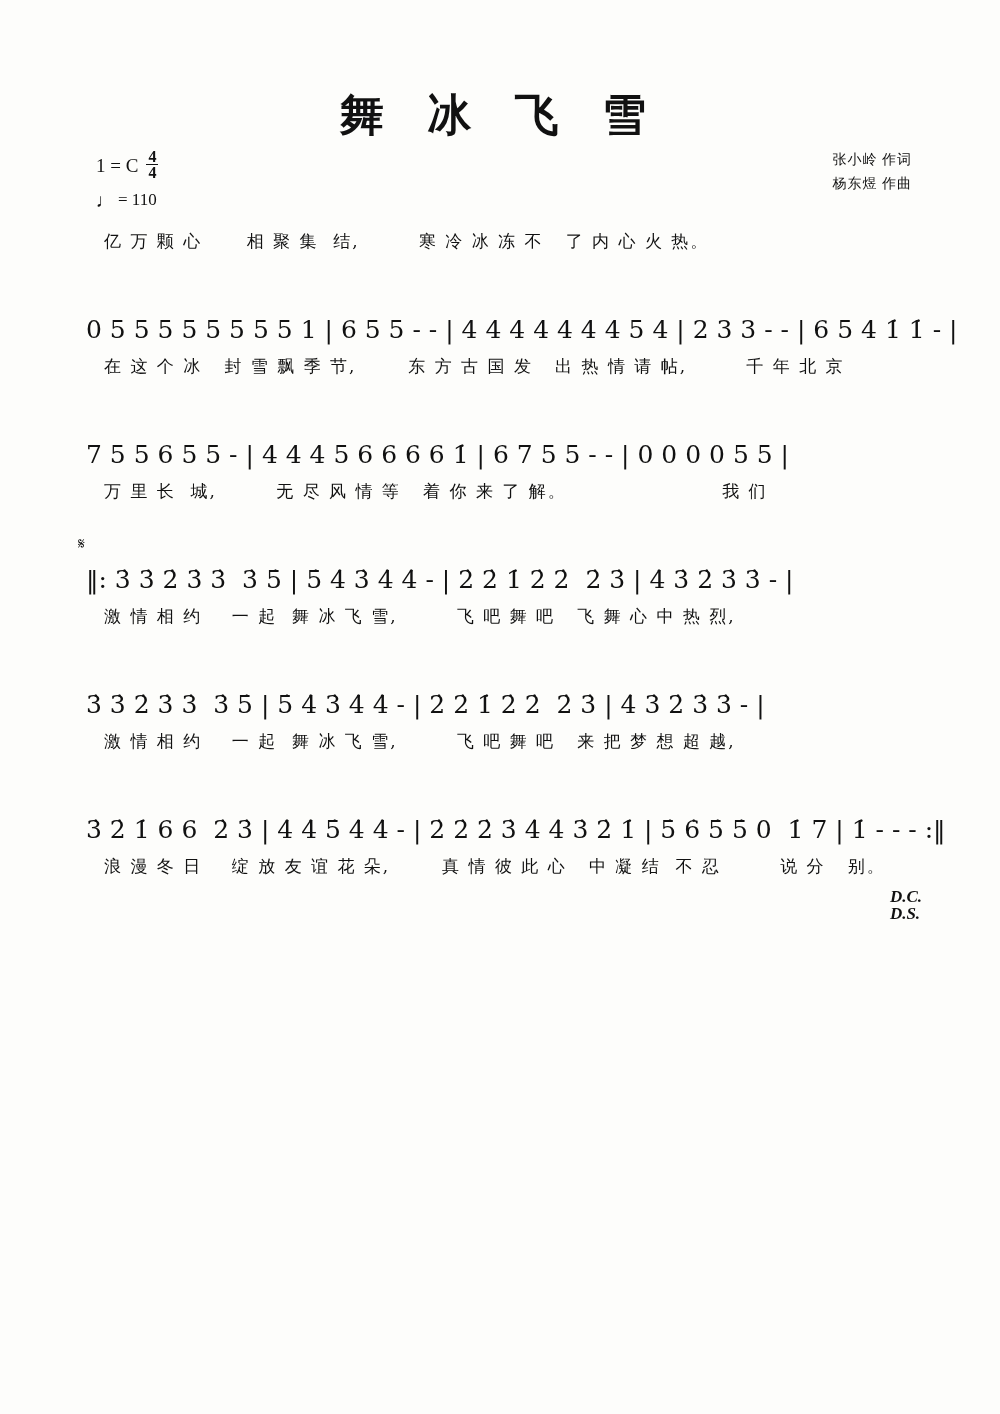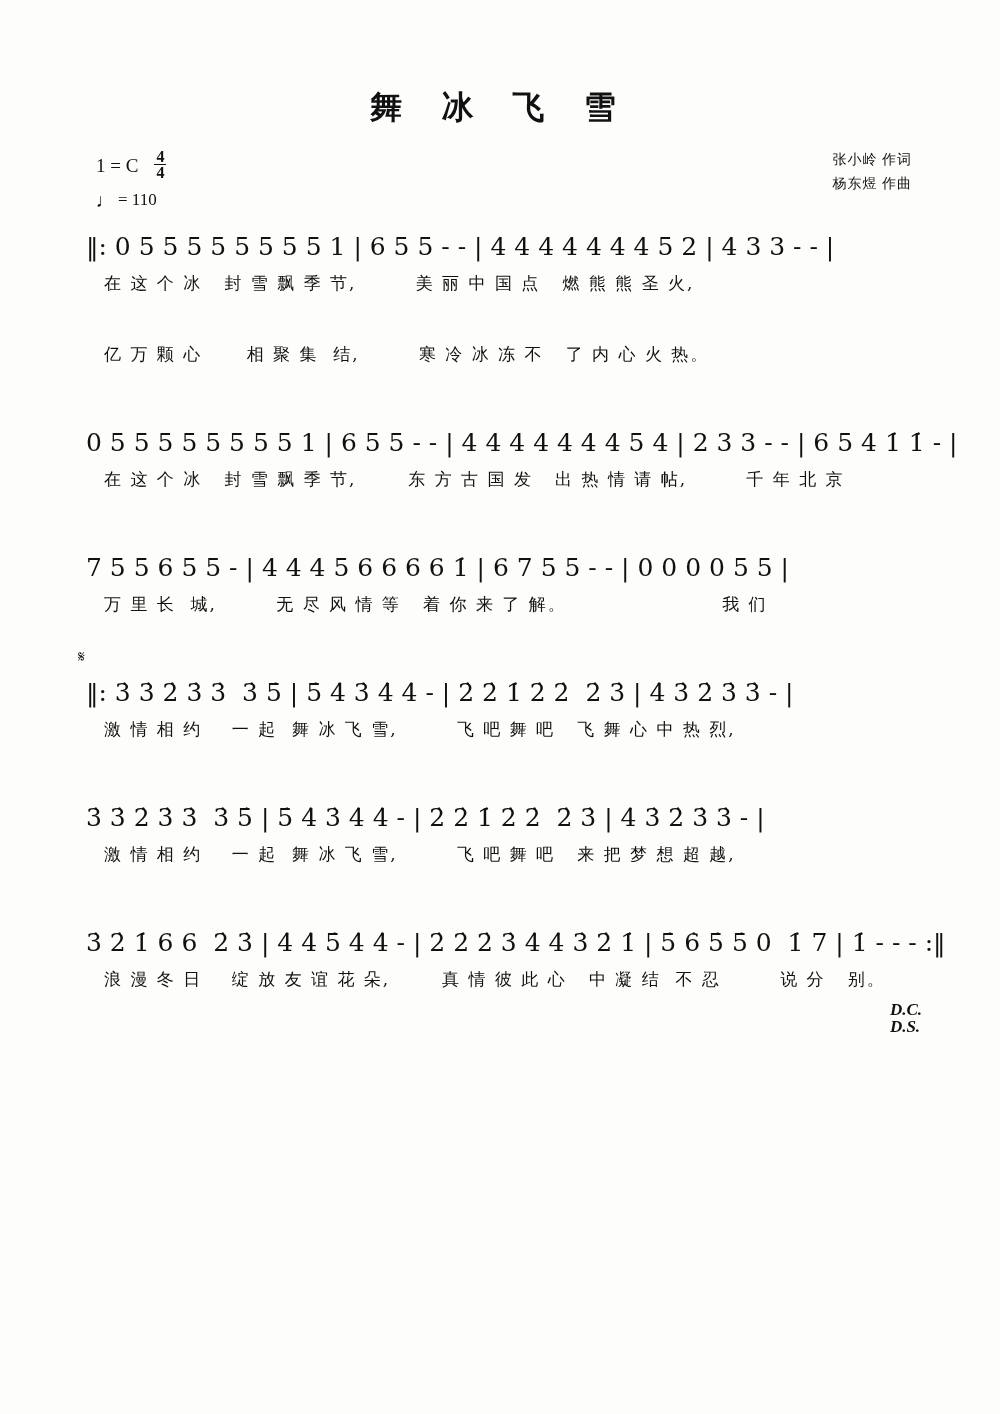--- a/index.html
+++ b/index.html
@@ -10,21 +10,21 @@
     color:#111;
     position:relative;
     overflow:hidden;
   }
   .sheet{
     position:absolute;inset:0;
     padding:0;
   }
   .title{
     text-align:center;
-    font-size:32px;
+    font-size:44px;
     font-weight:700;
     letter-spacing:14px;
     margin-top:86px;
     font-family:"DejaVu Serif", serif;
   }
   .credits{
     position:absolute;
     right:88px;
     top:148px;
     text-align:right;
@@ -33,21 +33,21 @@
     letter-spacing:1px;
   }
   .keyblock{
     position:absolute;
     left:96px;
     top:150px;
     font-size:19px;
     line-height:22px;
   }
   .keyline{
-    display:flex;align-items:center;gap:12px;
+    display:flex;align-items:center;gap:4px;
   }
   .timesig{
     display:inline-flex;
     flex-direction:column;
     align-items:center;
     line-height:0.95;
     font-size:16px;
     font-weight:700;
     margin-left:4px;
     position:relative;
@@ -126,25 +126,20 @@
       </span>
     </div>
     <div class="tempo">
       <span class="quarter">♩</span>
       <span>= 110</span>
     </div>
   </div>
 
   <div class="systems">
 
-    <div class="system">
-      <div class="sysmark"></div>
-      <div class="notes">‖: 0 5 5 5 5 5 5 5 5 1 | 6 5 5 - - | 4 4 4 4 4 4 4 5 2 | 4 3 3 - - |</div>
-      <div class="lyrics">在 这 个 冰   封 雪 飘 季 节,        美 丽 中 国 点   燃 熊 熊 圣 火,</div>
-    </div>
 
     <div class="system">
       <div class="sysmark"></div>
       <div class="lyrics">亿 万 颗 心      相 聚 集  结,        寒 冷 冰 冻 不   了 内 心 火 热。</div>
     </div>
 
     <div class="system">
       <div class="sysmark"></div>
       <div class="notes">0 5 5 5 5 5 5 5 5 1 | 6 5 5 - - | 4 4 4 4 4 4 4 5 4 | 2 3 3 - - | 6 5 4 1̇ 1̇ - |</div>
       <div class="lyrics">在 这 个 冰   封 雪 飘 季 节,       东 方 古 国 发   出 热 情 请 帖,        千 年 北 京</div>

